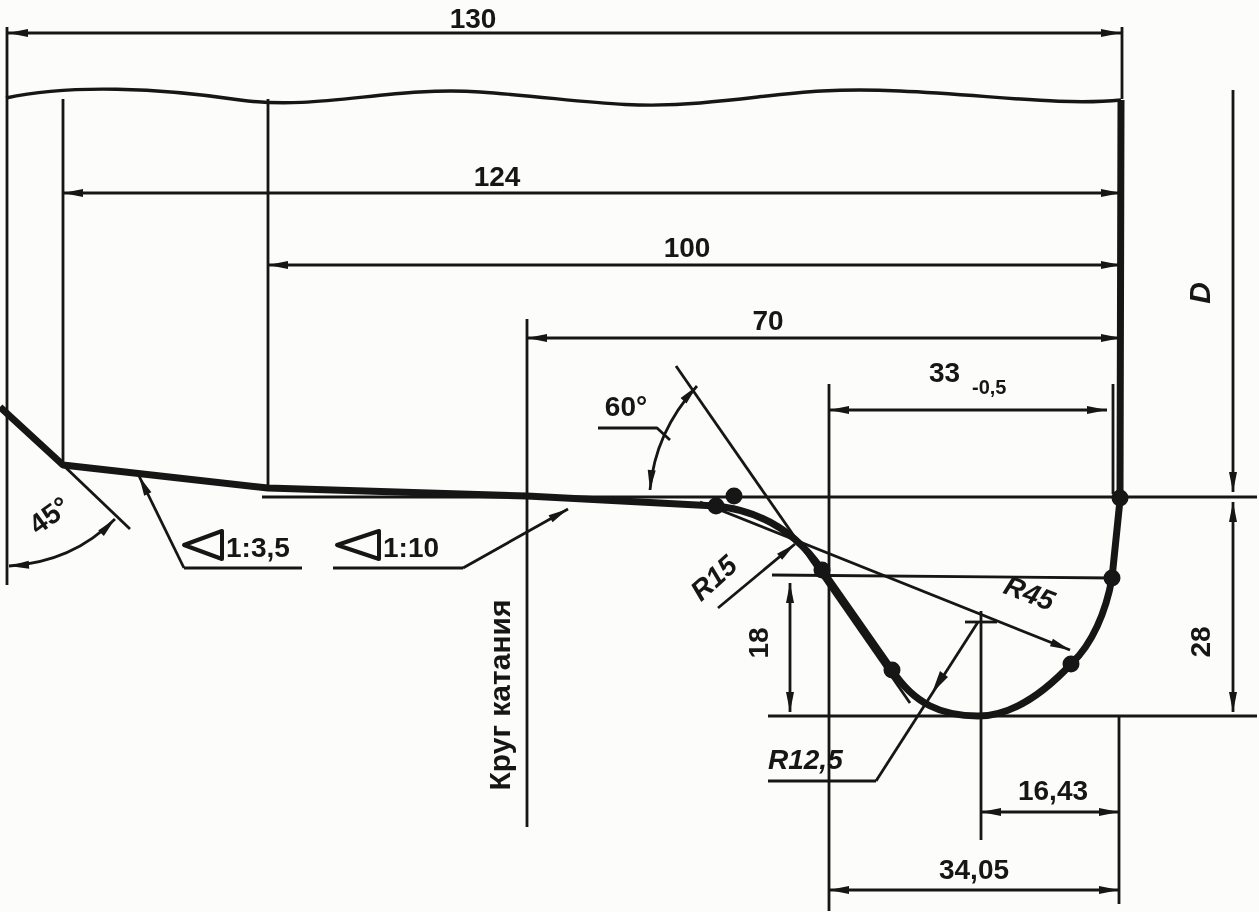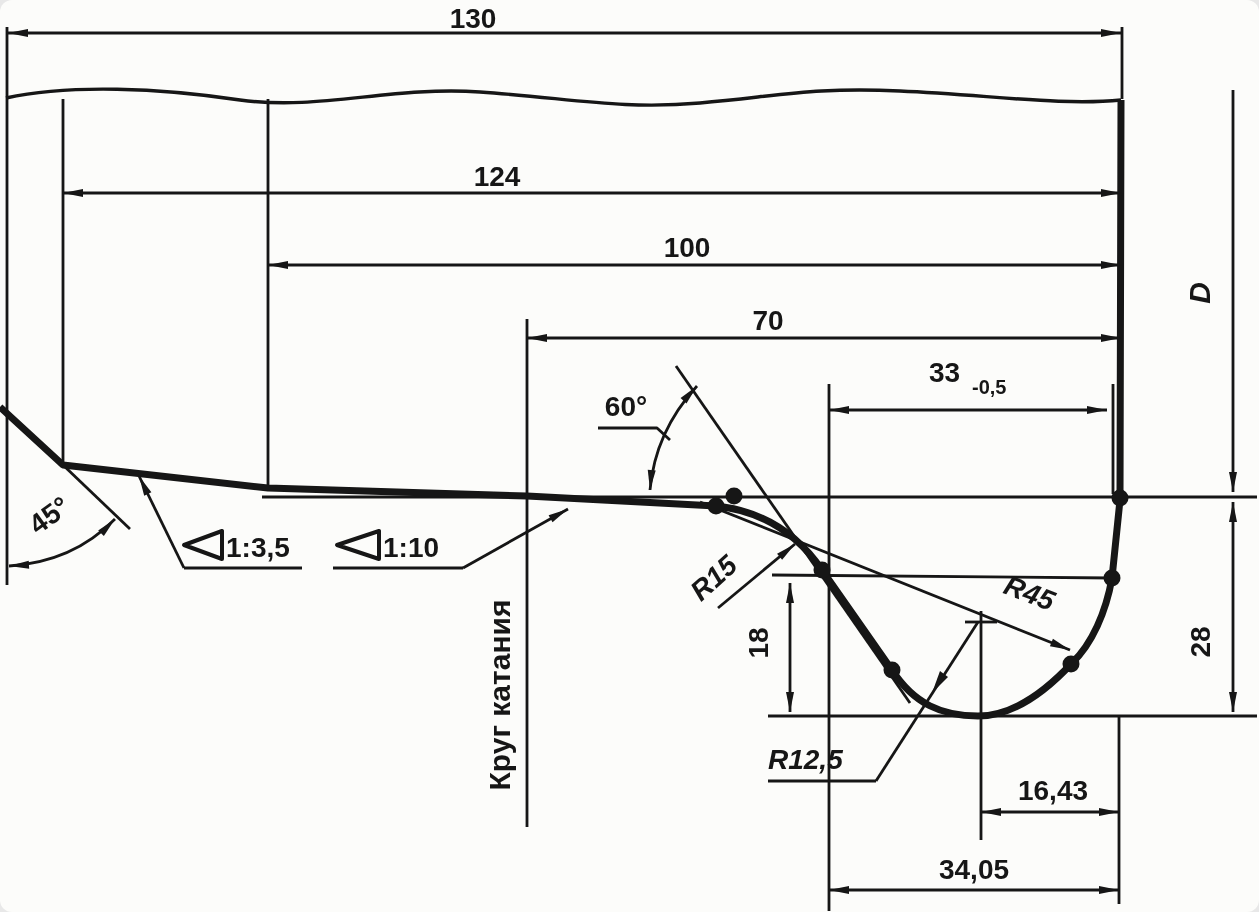--- a/index.html
+++ b/index.html
@@ -1,18 +1,18 @@
 <!DOCTYPE html>
 <html style="--ink: #161616; --paper: #fcfcfa;"><head>
 <meta charset="utf-8">
 <style>
   html,body{margin:0;padding:0;background:#e8e8e8;}
   #stage{
     position:relative;width:1259px;height:912px;background:var(--paper,#fcfcfa);
-    overflow:hidden;font-family:"Liberation Sans",sans-serif;border-radius:12px;
+    overflow:hidden;font-family:"Liberation Sans",sans-serif;
   }
   svg{position:absolute;left:0;top:0;}
   .stroke{stroke:var(--ink,#161616);fill:none;stroke-linecap:butt;stroke-linejoin:round;}
   .thick{stroke-width:7;}
   .thin{stroke-width:2.8;}
   .wavy{stroke-width:3.4;}
   .flag{stroke-width:4;}
   .dim{marker-start:url(#arrow);marker-end:url(#arrow);}
   .dimE{marker-end:url(#arrow);}
   .dot{fill:var(--ink,#161616);stroke:none;}

